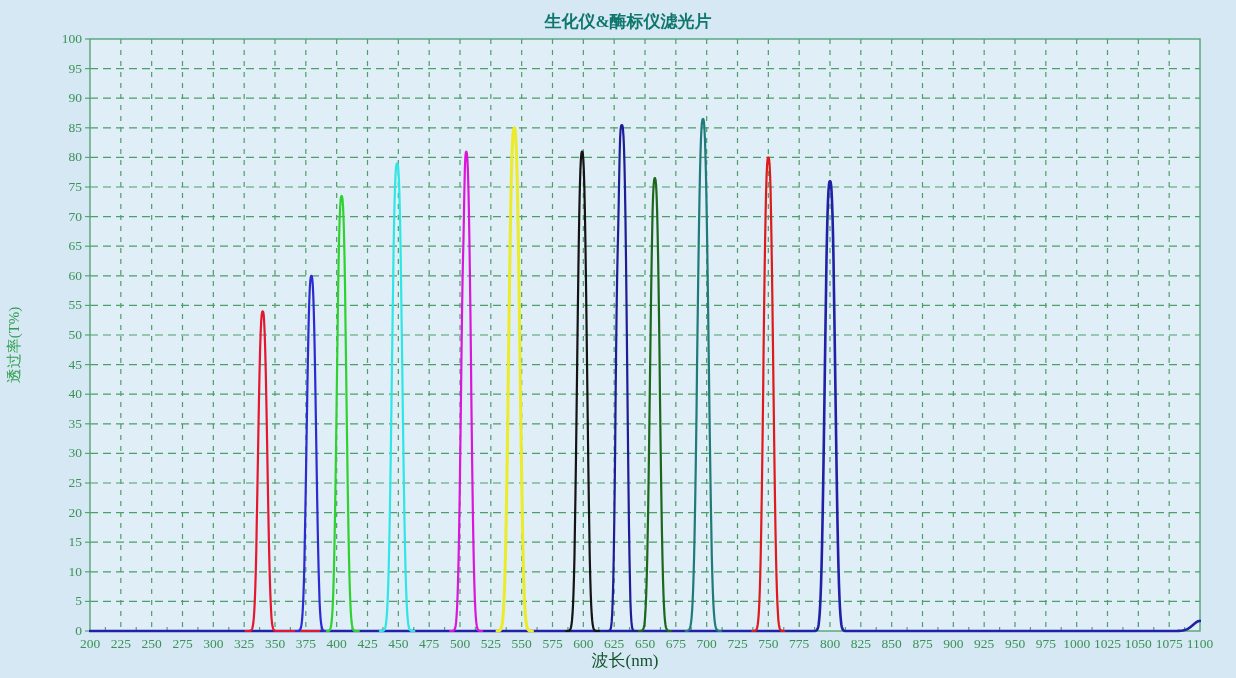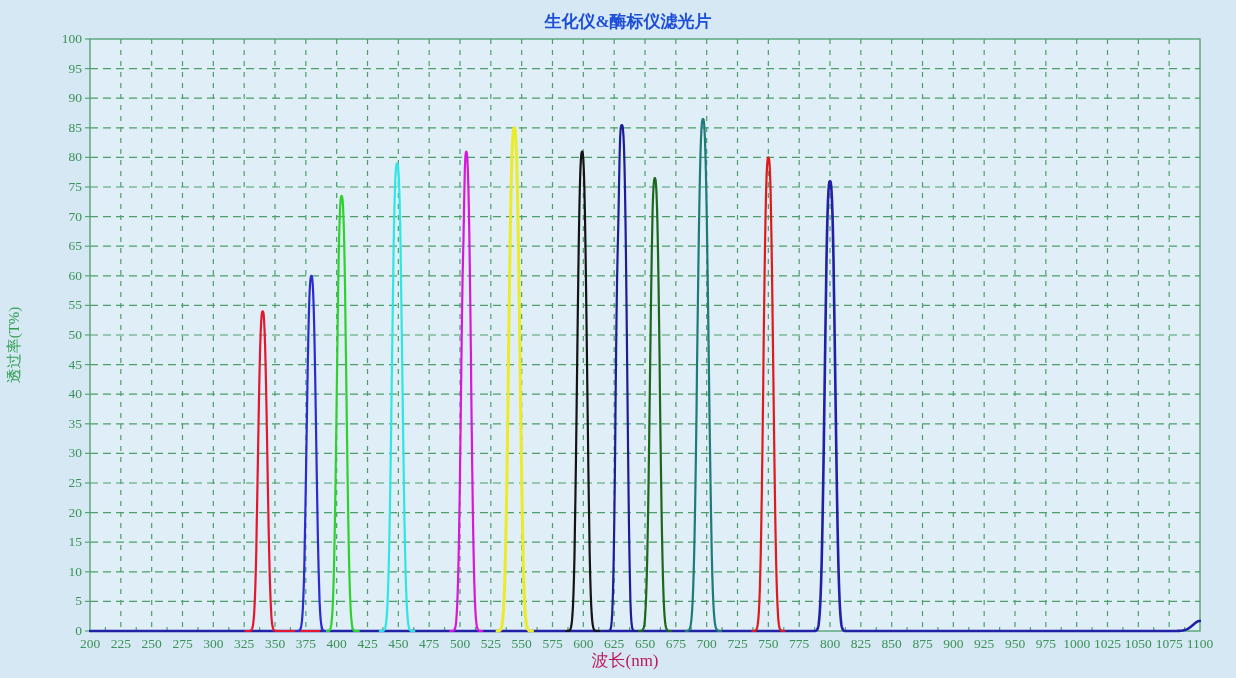--- a/index.html
+++ b/index.html
@@ -10,21 +10,21 @@
   .x-axis-title{position:absolute;top:649px;left:625px;transform:translateX(-50%);
     font-size:17px;white-space:nowrap;}
   .y-axis-title{position:absolute;top:345px;left:14px;transform:translate(-50%,-50%) rotate(-90deg);
     font-size:15px;white-space:nowrap;}
   svg text{font-family:"Liberation Serif","DejaVu Serif",serif;}
 </style>
 </head>
 <body style="background: rgb(213, 232, 243);">
 
 <div class="stage">
-  <div class="chart-title" style="color: #1d4ed8;">生化仪&amp;酶标仪滤光片</div>
+  <div class="chart-title" style="color: #0f766e;">生化仪&amp;酶标仪滤光片</div>
   <div class="y-axis-title" style="color: rgb(47, 158, 79);">透过率(T%)</div>
   <svg id="chart" width="1236" height="678">
       <rect x="90" y="39" width="1110" height="592" fill="#dfeef7"></rect>
       <defs>
         <clipPath id="plotclip">
           <rect x="89" y="38" width="1112" height="595"></rect>
         </clipPath>
       </defs>
       <g stroke="#4d9e68" stroke-width="1.2" fill="none">
         <line x1="120.83333333333333" y1="39" x2="120.83333333333333" y2="631" stroke-dasharray="5 6"></line>
@@ -212,14 +212,14 @@
         <path d="M379.8 631.0 L380.3 631.0 L380.8 631.0 L381.3 631.0 L381.8 631.0 L382.3 630.9 L382.8 630.9 L383.3 630.7 L383.8 630.4 L384.3 629.9 L384.8 629.0 L385.3 627.6 L385.8 625.3 L386.2 621.8 L386.7 616.6 L387.2 609.2 L387.7 599.0 L388.2 585.5 L388.7 568.3 L389.2 546.9 L389.7 521.4 L390.2 491.9 L390.7 459.0 L391.2 423.4 L391.7 386.3 L392.2 348.9 L392.7 312.6 L393.2 278.6 L393.6 248.1 L394.1 222.0 L394.6 200.7 L395.1 184.6 L395.6 173.5 L396.1 166.9 L396.6 163.9 L397.1 163.3 L397.6 163.9 L398.1 166.9 L398.6 173.5 L399.1 184.6 L399.6 200.7 L400.1 222.0 L400.6 248.1 L401.0 278.6 L401.5 312.6 L402.0 348.9 L402.5 386.3 L403.0 423.4 L403.5 459.0 L404.0 491.9 L404.5 521.4 L405.0 546.9 L405.5 568.3 L406.0 585.5 L406.5 599.0 L407.0 609.2 L407.5 616.6 L408.0 621.8 L408.4 625.3 L408.9 627.6 L409.4 629.0 L409.9 629.9 L410.4 630.4 L410.9 630.7 L411.4 630.9 L411.9 630.9 L412.4 631.0 L412.9 631.0 L413.4 631.0 L413.9 631.0 L414.4 631.0" stroke="#2ee6e6" stroke-width="2.2"></path>
         <path d="M450.1 631.0 L450.6 631.0 L451.1 631.0 L451.6 631.0 L452.1 631.0 L452.6 630.9 L453.1 630.8 L453.6 630.6 L454.1 630.2 L454.6 629.5 L455.1 628.2 L455.6 626.0 L456.1 622.4 L456.5 617.0 L457.0 609.0 L457.5 597.7 L458.0 582.4 L458.5 562.5 L459.0 537.6 L459.5 507.7 L460.0 473.3 L460.5 435.1 L461.0 394.5 L461.5 353.4 L462.0 314.7 L462.5 282.5 L463.0 258.6 L463.5 238.8 L463.9 215.7 L464.4 189.5 L464.9 168.1 L465.4 156.3 L465.9 152.1 L466.4 151.7 L466.9 153.6 L467.4 159.5 L467.9 170.6 L468.4 187.5 L468.9 210.6 L469.4 239.6 L469.9 273.9 L470.4 312.1 L470.9 352.9 L471.3 394.5 L471.8 435.1 L472.3 473.3 L472.8 507.7 L473.3 537.6 L473.8 562.5 L474.3 582.4 L474.8 597.7 L475.3 609.0 L475.8 617.0 L476.3 622.4 L476.8 626.0 L477.3 628.2 L477.8 629.5 L478.3 630.2 L478.7 630.6 L479.2 630.8 L479.7 630.9 L480.2 631.0 L480.7 631.0 L481.2 631.0 L481.7 631.0 L482.2 631.0" stroke="#d916d9" stroke-width="2.2"></path>
         <path d="M497.0 631.0 L497.5 631.0 L498.0 631.0 L498.5 630.9 L499.0 630.8 L499.5 630.6 L500.0 630.3 L500.5 629.8 L500.9 629.0 L501.4 627.6 L501.9 625.5 L502.4 622.3 L502.9 617.7 L503.4 611.3 L503.9 602.5 L504.4 590.8 L504.9 575.9 L505.4 557.4 L505.9 535.0 L506.4 508.8 L506.9 478.9 L507.4 445.9 L507.9 410.4 L508.3 373.5 L508.8 336.0 L509.3 299.4 L509.8 264.5 L510.3 232.5 L510.8 204.3 L511.3 180.4 L511.8 161.2 L512.3 146.8 L512.8 136.9 L513.3 131.0 L513.8 128.3 L514.3 127.8 L514.8 128.3 L515.3 131.0 L515.7 136.9 L516.2 146.8 L516.7 161.2 L517.2 180.4 L517.7 204.3 L518.2 232.5 L518.7 264.5 L519.2 299.4 L519.7 336.0 L520.2 373.5 L520.7 410.4 L521.2 445.9 L521.7 478.9 L522.2 508.8 L522.7 535.0 L523.1 557.4 L523.6 575.9 L524.1 590.8 L524.6 602.5 L525.1 611.3 L525.6 617.7 L526.1 622.3 L526.6 625.5 L527.1 627.6 L527.6 629.0 L528.1 629.8 L528.6 630.3 L529.1 630.6 L529.6 630.8 L530.1 630.9 L530.5 631.0 L531.0 631.0 L531.5 631.0 L532.0 631.0 L532.5 631.0" stroke="#ebeb28" stroke-width="3"></path>
         <path d="M566.1 631.0 L566.6 631.0 L567.1 631.0 L567.5 631.0 L568.0 630.9 L568.5 630.9 L569.0 630.7 L569.5 630.4 L570.0 629.9 L570.5 628.9 L571.0 627.3 L571.5 624.6 L572.0 620.4 L572.5 614.2 L573.0 605.2 L573.5 592.7 L574.0 576.2 L574.5 555.1 L574.9 529.2 L575.4 498.7 L575.9 463.9 L576.4 425.7 L576.9 385.6 L577.4 344.9 L577.9 305.3 L578.4 268.3 L578.9 235.4 L579.4 207.7 L579.9 185.7 L580.4 169.6 L580.9 159.1 L581.4 153.5 L581.9 151.6 L582.3 151.6 L582.8 153.5 L583.3 159.1 L583.8 169.6 L584.3 185.7 L584.8 207.7 L585.3 235.4 L585.8 268.3 L586.3 305.3 L586.8 344.9 L587.3 385.6 L587.8 425.7 L588.3 463.9 L588.8 498.7 L589.3 529.2 L589.7 555.1 L590.2 576.2 L590.7 592.7 L591.2 605.2 L591.7 614.2 L592.2 620.4 L592.7 624.6 L593.2 627.3 L593.7 628.9 L594.2 629.9 L594.7 630.4 L595.2 630.7 L595.7 630.9 L596.2 630.9 L596.7 631.0 L597.1 631.0 L597.6 631.0 L598.1 631.0 L598.6 631.0 L599.1 631.0" stroke="#141414" stroke-width="2.2"></path>
         <path d="M604.3 631.0 L604.8 631.0 L605.3 631.0 L605.8 631.0 L606.3 631.0 L606.8 631.0 L607.3 631.0 L607.8 631.0 L608.2 631.0 L608.7 630.9 L609.2 630.8 L609.7 630.6 L610.2 630.0 L610.7 628.7 L611.2 626.1 L611.7 621.4 L612.2 613.6 L612.7 601.2 L613.2 583.2 L613.7 558.5 L614.2 526.8 L614.7 488.5 L615.2 445.0 L615.6 398.4 L616.1 352.3 L616.6 311.2 L617.1 278.6 L617.6 254.3 L618.1 233.0 L618.6 208.7 L619.1 181.1 L619.6 155.8 L620.1 138.2 L620.6 129.2 L621.1 125.8 L621.6 125.0 L622.1 125.0 L622.6 126.1 L623.0 129.5 L623.5 136.4 L624.0 148.1 L624.5 165.7 L625.0 190.1 L625.5 221.3 L626.0 259.1 L626.5 302.4 L627.0 349.3 L627.5 397.6 L628.0 444.8 L628.5 488.5 L629.0 526.8 L629.5 558.5 L630.0 583.2 L630.4 601.2 L630.9 613.6 L631.4 621.4 L631.9 626.1 L632.4 628.7 L632.9 630.0 L633.4 630.6 L633.9 630.8 L634.4 630.9 L634.9 631.0 L635.4 631.0 L635.9 631.0 L636.4 631.0 L636.9 631.0 L637.4 631.0" stroke="#1d1d96" stroke-width="2.2"></path>
         <path d="M638.8 631.0 L639.3 631.0 L639.8 631.0 L640.3 631.0 L640.8 630.9 L641.3 630.9 L641.8 630.7 L642.3 630.5 L642.8 629.9 L643.3 629.0 L643.8 627.5 L644.3 625.0 L644.8 621.0 L645.2 615.1 L645.7 606.6 L646.2 594.8 L646.7 579.3 L647.2 559.3 L647.7 534.9 L648.2 506.0 L648.7 473.1 L649.2 437.1 L649.7 399.2 L650.2 360.8 L650.7 323.4 L651.2 288.5 L651.7 257.4 L652.2 231.2 L652.6 210.4 L653.1 195.2 L653.6 185.3 L654.1 180.0 L654.6 178.2 L655.1 178.2 L655.6 180.0 L656.1 185.3 L656.6 195.2 L657.1 210.4 L657.6 231.2 L658.1 257.4 L658.6 288.5 L659.1 323.4 L659.6 360.8 L660.0 399.2 L660.5 437.1 L661.0 473.1 L661.5 506.0 L662.0 534.9 L662.5 559.3 L663.0 579.3 L663.5 594.8 L664.0 606.6 L664.5 615.1 L665.0 621.0 L665.5 625.0 L666.0 627.5 L666.5 629.0 L667.0 629.9 L667.4 630.5 L667.9 630.7 L668.4 630.9 L668.9 630.9 L669.4 631.0 L669.9 631.0 L670.4 631.0 L670.9 631.0" stroke="#1d671d" stroke-width="2.2"></path>
         <path d="M685.7 631.0 L686.2 631.0 L686.7 631.0 L687.2 630.9 L687.7 630.8 L688.2 630.6 L688.7 630.3 L689.2 629.8 L689.6 628.9 L690.1 627.6 L690.6 625.4 L691.1 622.2 L691.6 617.5 L692.1 610.9 L692.6 602.0 L693.1 590.1 L693.6 574.9 L694.1 556.1 L694.6 533.3 L695.1 506.6 L695.6 476.2 L696.1 442.6 L696.6 406.5 L697.0 368.9 L697.5 330.8 L698.0 293.5 L698.5 258.0 L699.0 225.5 L699.5 196.8 L700.0 172.5 L700.5 153.0 L701.0 138.3 L701.5 128.2 L702.0 122.2 L702.5 119.5 L703.0 118.9 L703.5 119.5 L704.0 122.2 L704.4 128.2 L704.9 138.3 L705.4 153.0 L705.9 172.5 L706.4 196.8 L706.9 225.5 L707.4 258.0 L707.9 293.5 L708.4 330.8 L708.9 368.9 L709.4 406.5 L709.9 442.6 L710.4 476.2 L710.9 506.6 L711.4 533.3 L711.8 556.1 L712.3 574.9 L712.8 590.1 L713.3 602.0 L713.8 610.9 L714.3 617.5 L714.8 622.2 L715.3 625.4 L715.8 627.6 L716.3 628.9 L716.8 629.8 L717.3 630.3 L717.8 630.6 L718.3 630.8 L718.8 630.9 L719.2 631.0 L719.7 631.0 L720.2 631.0 L720.7 631.0 L721.2 631.0" stroke="#1f7a7a" stroke-width="2.2"></path>
         <path d="M752.3 631.0 L752.8 631.0 L753.3 631.0 L753.8 631.0 L754.3 630.9 L754.8 630.9 L755.3 630.7 L755.8 630.4 L756.2 629.9 L756.7 628.9 L757.2 627.3 L757.7 624.7 L758.2 620.6 L758.7 614.4 L759.2 605.5 L759.7 593.2 L760.2 576.9 L760.7 556.1 L761.2 530.5 L761.7 500.3 L762.2 465.9 L762.7 428.3 L763.2 388.6 L763.6 348.4 L764.1 309.3 L764.6 272.8 L765.1 240.3 L765.6 212.9 L766.1 191.2 L766.6 175.3 L767.1 164.9 L767.6 159.4 L768.1 157.5 L768.6 157.5 L769.1 159.4 L769.6 164.9 L770.1 175.3 L770.6 191.2 L771.0 212.9 L771.5 240.3 L772.0 272.8 L772.5 309.3 L773.0 348.4 L773.5 388.6 L774.0 428.3 L774.5 465.9 L775.0 500.3 L775.5 530.5 L776.0 556.1 L776.5 576.9 L777.0 593.2 L777.5 605.5 L778.0 614.4 L778.4 620.6 L778.9 624.7 L779.4 627.3 L779.9 628.9 L780.4 629.9 L780.9 630.4 L781.4 630.7 L781.9 630.9 L782.4 630.9 L782.9 631.0 L783.4 631.0 L783.9 631.0 L784.4 631.0" stroke="#df1a1a" stroke-width="2.2"></path>
       </g>
     </svg>
-  <div class="x-axis-title" style="color: #be185d;">波长(nm)</div>
+  <div class="x-axis-title" style="color: #14532d;">波长(nm)</div>
 </div>
 
 </body></html>

